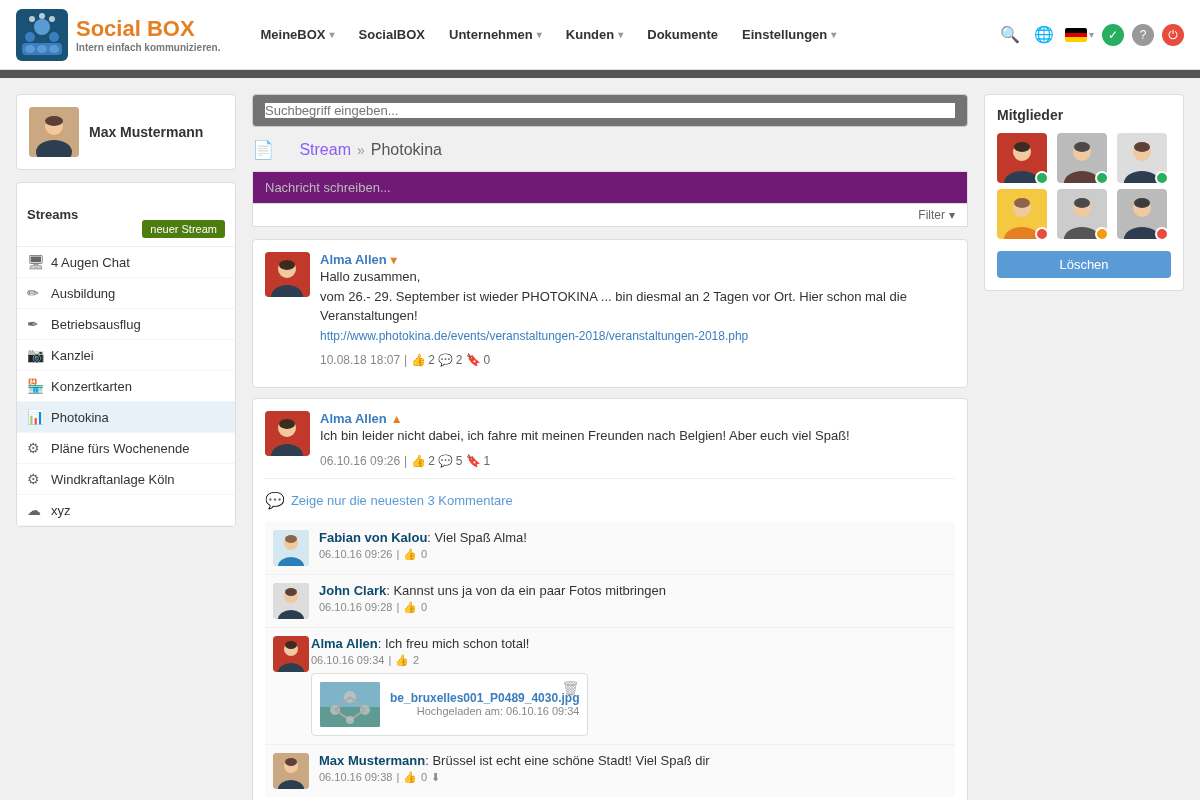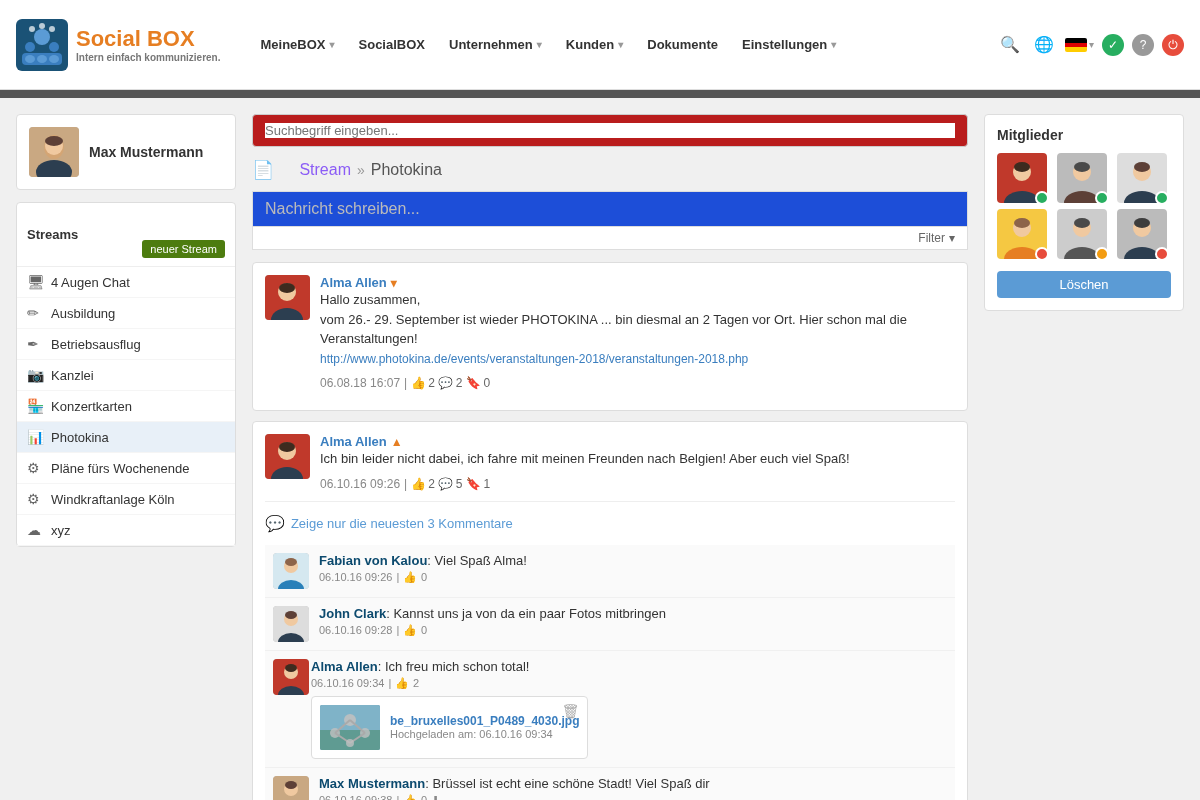--- a/index.html
+++ b/index.html
@@ -5,21 +5,21 @@
     * { box-sizing: border-box; margin: 0; padding: 0; }
     body { font-family: Arial, sans-serif; font-size: 13px; background: #f0f0f0; color: #333; }
 
     
     .top-nav {
       background: #fff;
       border-bottom: 1px solid #ddd;
       display: flex;
       align-items: center;
       padding: 0 16px;
-      height: 90px;
+      height: 70px;
     }
     .logo-area {
       display: flex;
       align-items: center;
       margin-right: 30px;
     }
     .logo-icon {
       width: 52px;
       height: 52px;
       margin-right: 8px;
@@ -166,21 +166,21 @@
     }
     .stream-item.active { background: #e8f0f8; }
     .stream-icon { font-size: 14px; color: #666; width: 16px; }
 
     
     .center-content {
       flex: 1;
       min-width: 0;
     }
     .search-bar {
-      background: #b91c1c;
+      background: #737373;
       border: 1px solid #ccc;
       border-radius: 4px;
       padding: 8px 12px;
       width: 100%;
       font-size: 13px;
       margin-bottom: 12px;
       color: #999;
       display: flex;
       align-items: center;
     }
@@ -198,26 +198,26 @@
       gap: 6px;
       margin-bottom: 10px;
       font-size: 16px;
     }
     .breadcrumb-icon { color: #555; font-size: 18px; }
     .breadcrumb-stream { color: #8b5cf6; font-weight: normal; margin-left: 19px; }
     .breadcrumb-arrow { color: #999; font-size: 14px; }
     .breadcrumb-current { color: #555; font-weight: normal; }
 
     .compose-box {
-      background: #1d4ed8;
+      background: #701a75;
       border: 1px solid #ddd;
       padding: 8px 12px;
       margin-bottom: 0;
       color: #999;
-      font-size: 16px;
+      font-size: 13px;
       border-radius: 0;
     }
 
     .filter-bar {
       background: #fff;
       border: 1px solid #ddd;
       border-top: none;
       padding: 4px 12px;
       text-align: right;
       font-size: 12px;
@@ -315,21 +315,21 @@
       position: relative;
     }
     .attachment-thumb {
       width: 60px;
       height: 45px;
       background: #6699aa;
       border-radius: 2px;
       flex-shrink: 0;
       overflow: hidden;
     }
-    .attachment-info { flex: 1; }
+    .attachment-info { flex: 1; text-align: right; }
     .attachment-name { color: #3a7ebf; font-size: 12px; font-weight: bold; }
     .attachment-date { color: #888; font-size: 11px; }
     .attachment-delete { position: absolute; top: 6px; right: 8px; color: #aaa; cursor: pointer; font-size: 14px; }
 
     
     .right-sidebar {
       width: 200px;
       flex-shrink: 0;
     }
     .members-card {
@@ -534,21 +534,21 @@
           <div class="post-author">
             <span>Alma Allen</span>
             <span class="post-author-arrow">▾</span>
           </div>
           <div class="post-body">
             Hallo zusammen,<br>
             vom 26.- 29. September ist wieder PHOTOKINA ... bin diesmal an 2 Tagen vor Ort. Hier schon mal die Veranstaltungen!<br>
             <a class="post-link">http://www.photokina.de/events/veranstaltungen-2018/veranstaltungen-2018.php</a>
           </div>
           <div class="post-footer">
-            <span>06.08.18 16:07</span>
+            <span>10.08.18 18:07</span>
             <span>|</span>
             <span class="stat">
               <span>👍</span>
               <span>2</span>
             </span>
             <span class="stat">
               <span>💬</span>
               <span>2</span>
             </span>
             <span class="stat">

